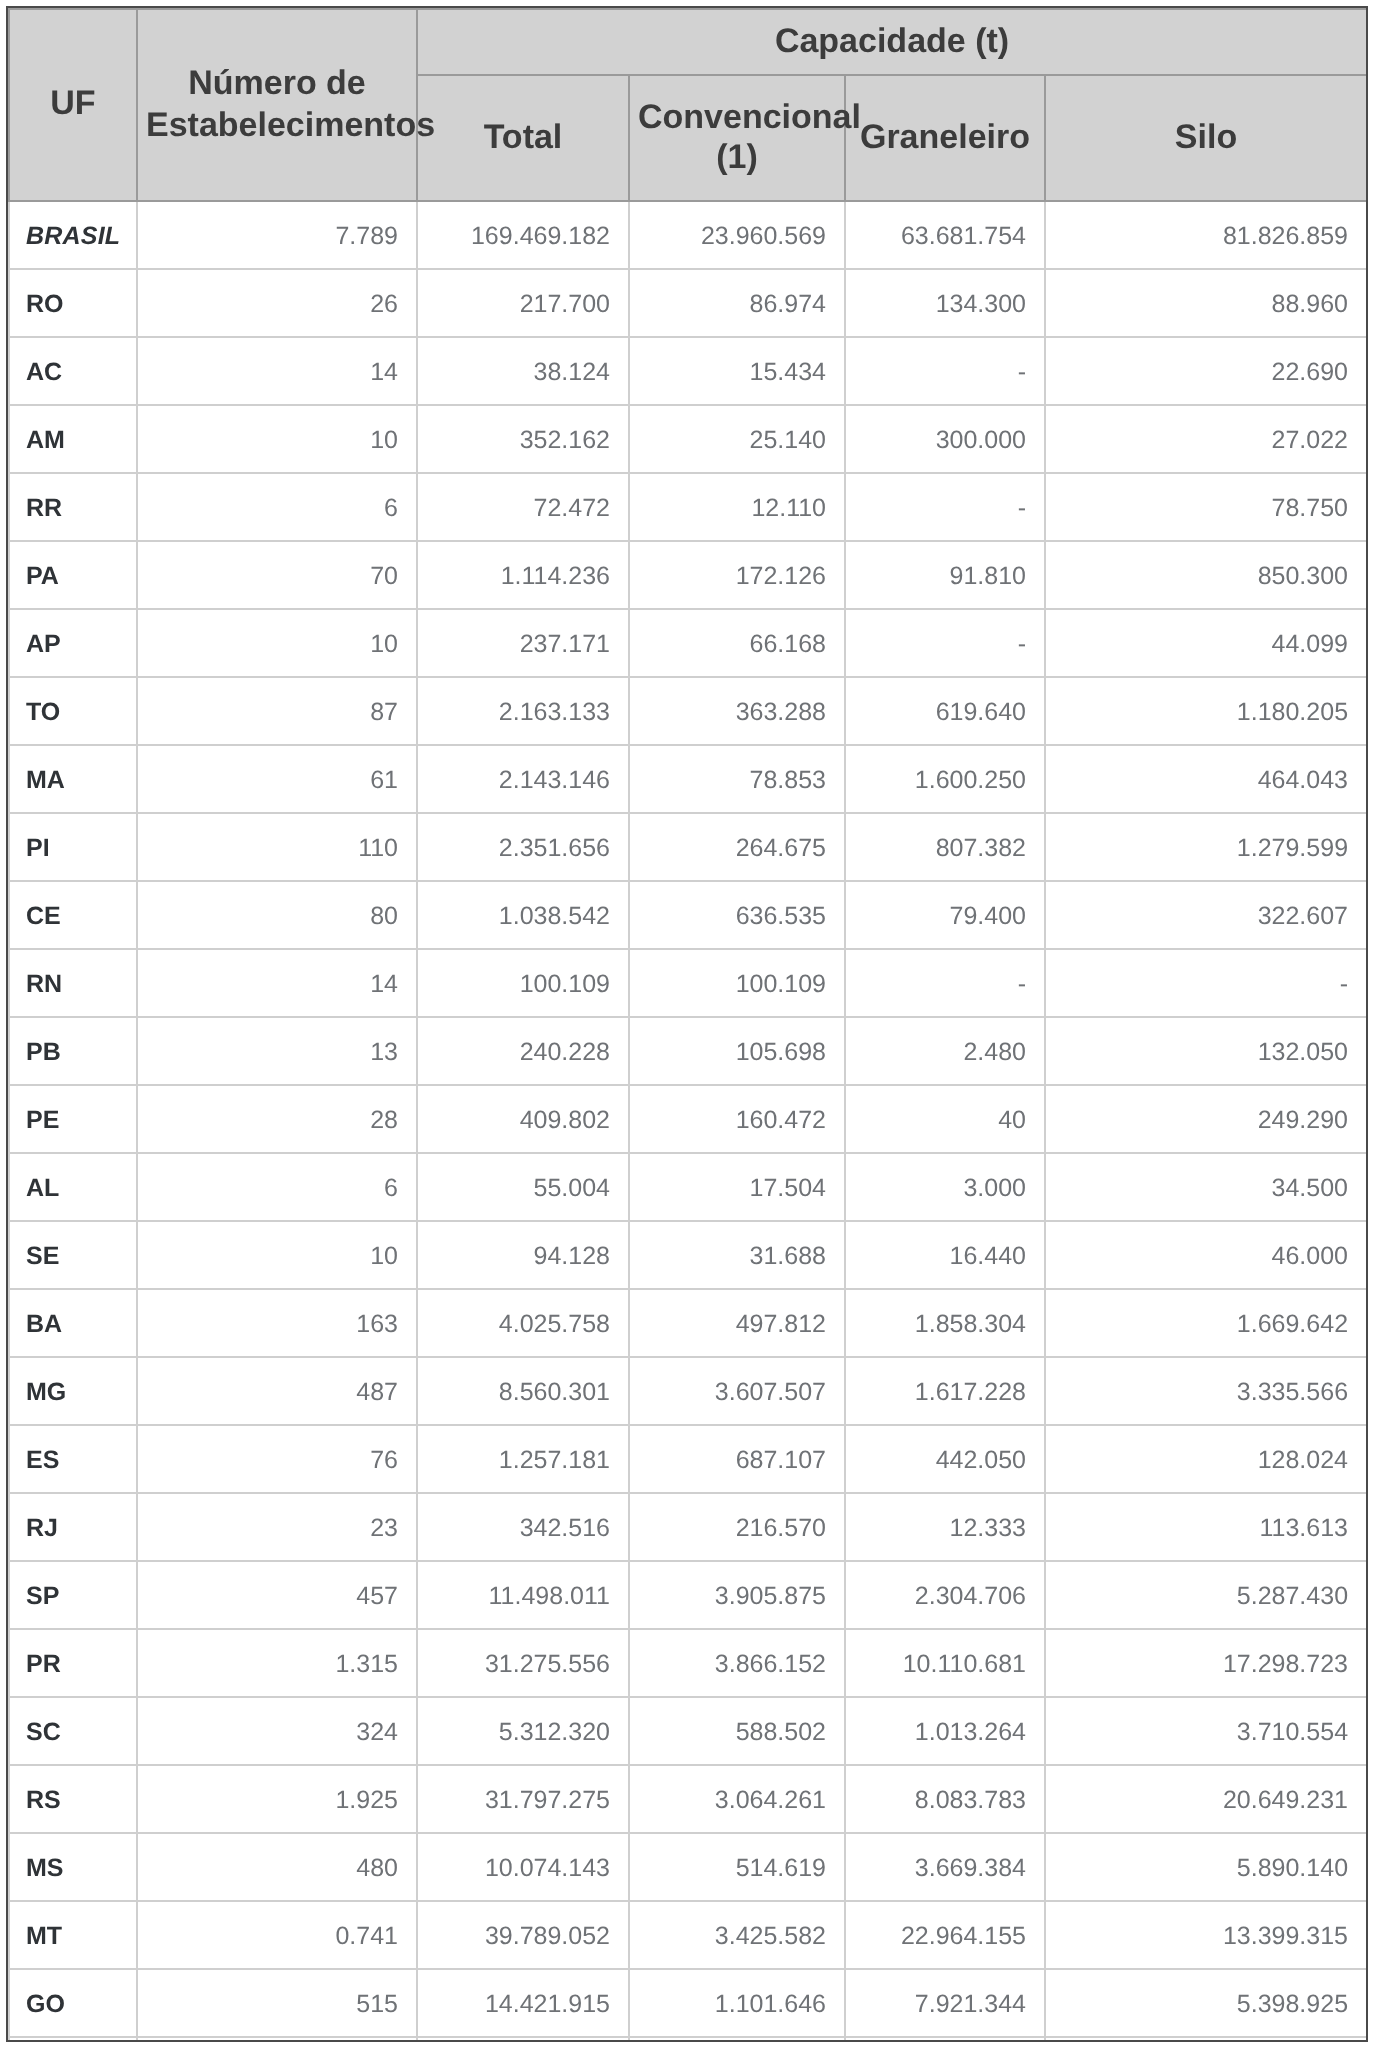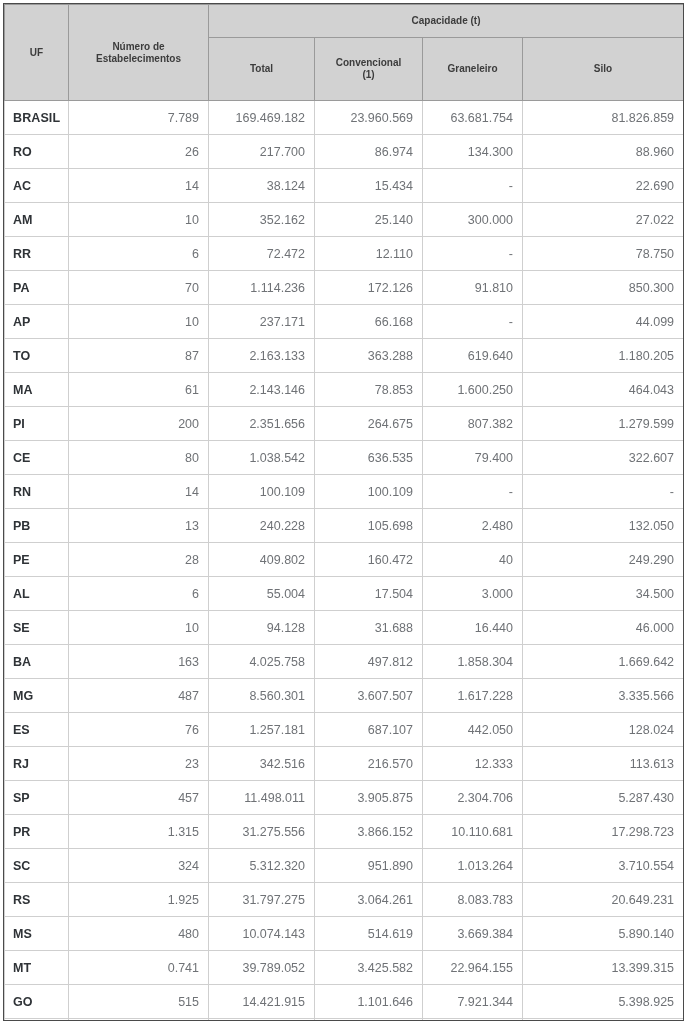--- a/index.html
+++ b/index.html
@@ -45,21 +45,21 @@
   col.c-total   { width: 106px; }
   col.c-conv    { width: 108px; }
   col.c-gran    { width: 100px; }
   col.c-silo    { width: 161px; }
 
   
   thead th {
     background: #d2d2d2;
     color: #3c3c3c;
     font-weight: bold;
-    font-size: 10px;
+    font-size: 17px;
     text-align: center;
     vertical-align: middle;
     border: 1px solid #9a9a9a;
     padding: 3px 4px;
     line-height: 1.18;
   }
   thead th.th-capacidade {
     height: 26px;
   }
   thead th.th-tall {
@@ -82,20 +82,21 @@
     background: #ffffff;
   }
   tbody td.uf-cell {
     text-align: left;
     color: #2f3337;
     font-weight: bold;
     padding-left: 8px;
   }
   tbody tr:first-child td.uf-cell {
     letter-spacing: 0.1px;
+    font-style: italic;
   }
 </style>
 </head>
 <body>
 
 <div class="table-frame">
   <div class="table-outline">
 
     <table class="data-table">
       <colgroup>
@@ -190,21 +191,21 @@
           <tr>
             <td class="uf-cell">MA</td>
             <td>61</td>
             <td>2.143.146</td>
             <td>78.853</td>
             <td>1.600.250</td>
             <td>464.043</td>
           </tr>
           <tr>
             <td class="uf-cell">PI</td>
-            <td>200</td>
+            <td>110</td>
             <td>2.351.656</td>
             <td>264.675</td>
             <td>807.382</td>
             <td>1.279.599</td>
           </tr>
           <tr>
             <td class="uf-cell">CE</td>
             <td>80</td>
             <td>1.038.542</td>
             <td>636.535</td>
@@ -296,21 +297,21 @@
             <td>1.315</td>
             <td>31.275.556</td>
             <td>3.866.152</td>
             <td>10.110.681</td>
             <td>17.298.723</td>
           </tr>
           <tr>
             <td class="uf-cell">SC</td>
             <td>324</td>
             <td>5.312.320</td>
-            <td>951.890</td>
+            <td>588.502</td>
             <td>1.013.264</td>
             <td>3.710.554</td>
           </tr>
           <tr>
             <td class="uf-cell">RS</td>
             <td>1.925</td>
             <td>31.797.275</td>
             <td>3.064.261</td>
             <td>8.083.783</td>
             <td>20.649.231</td>

